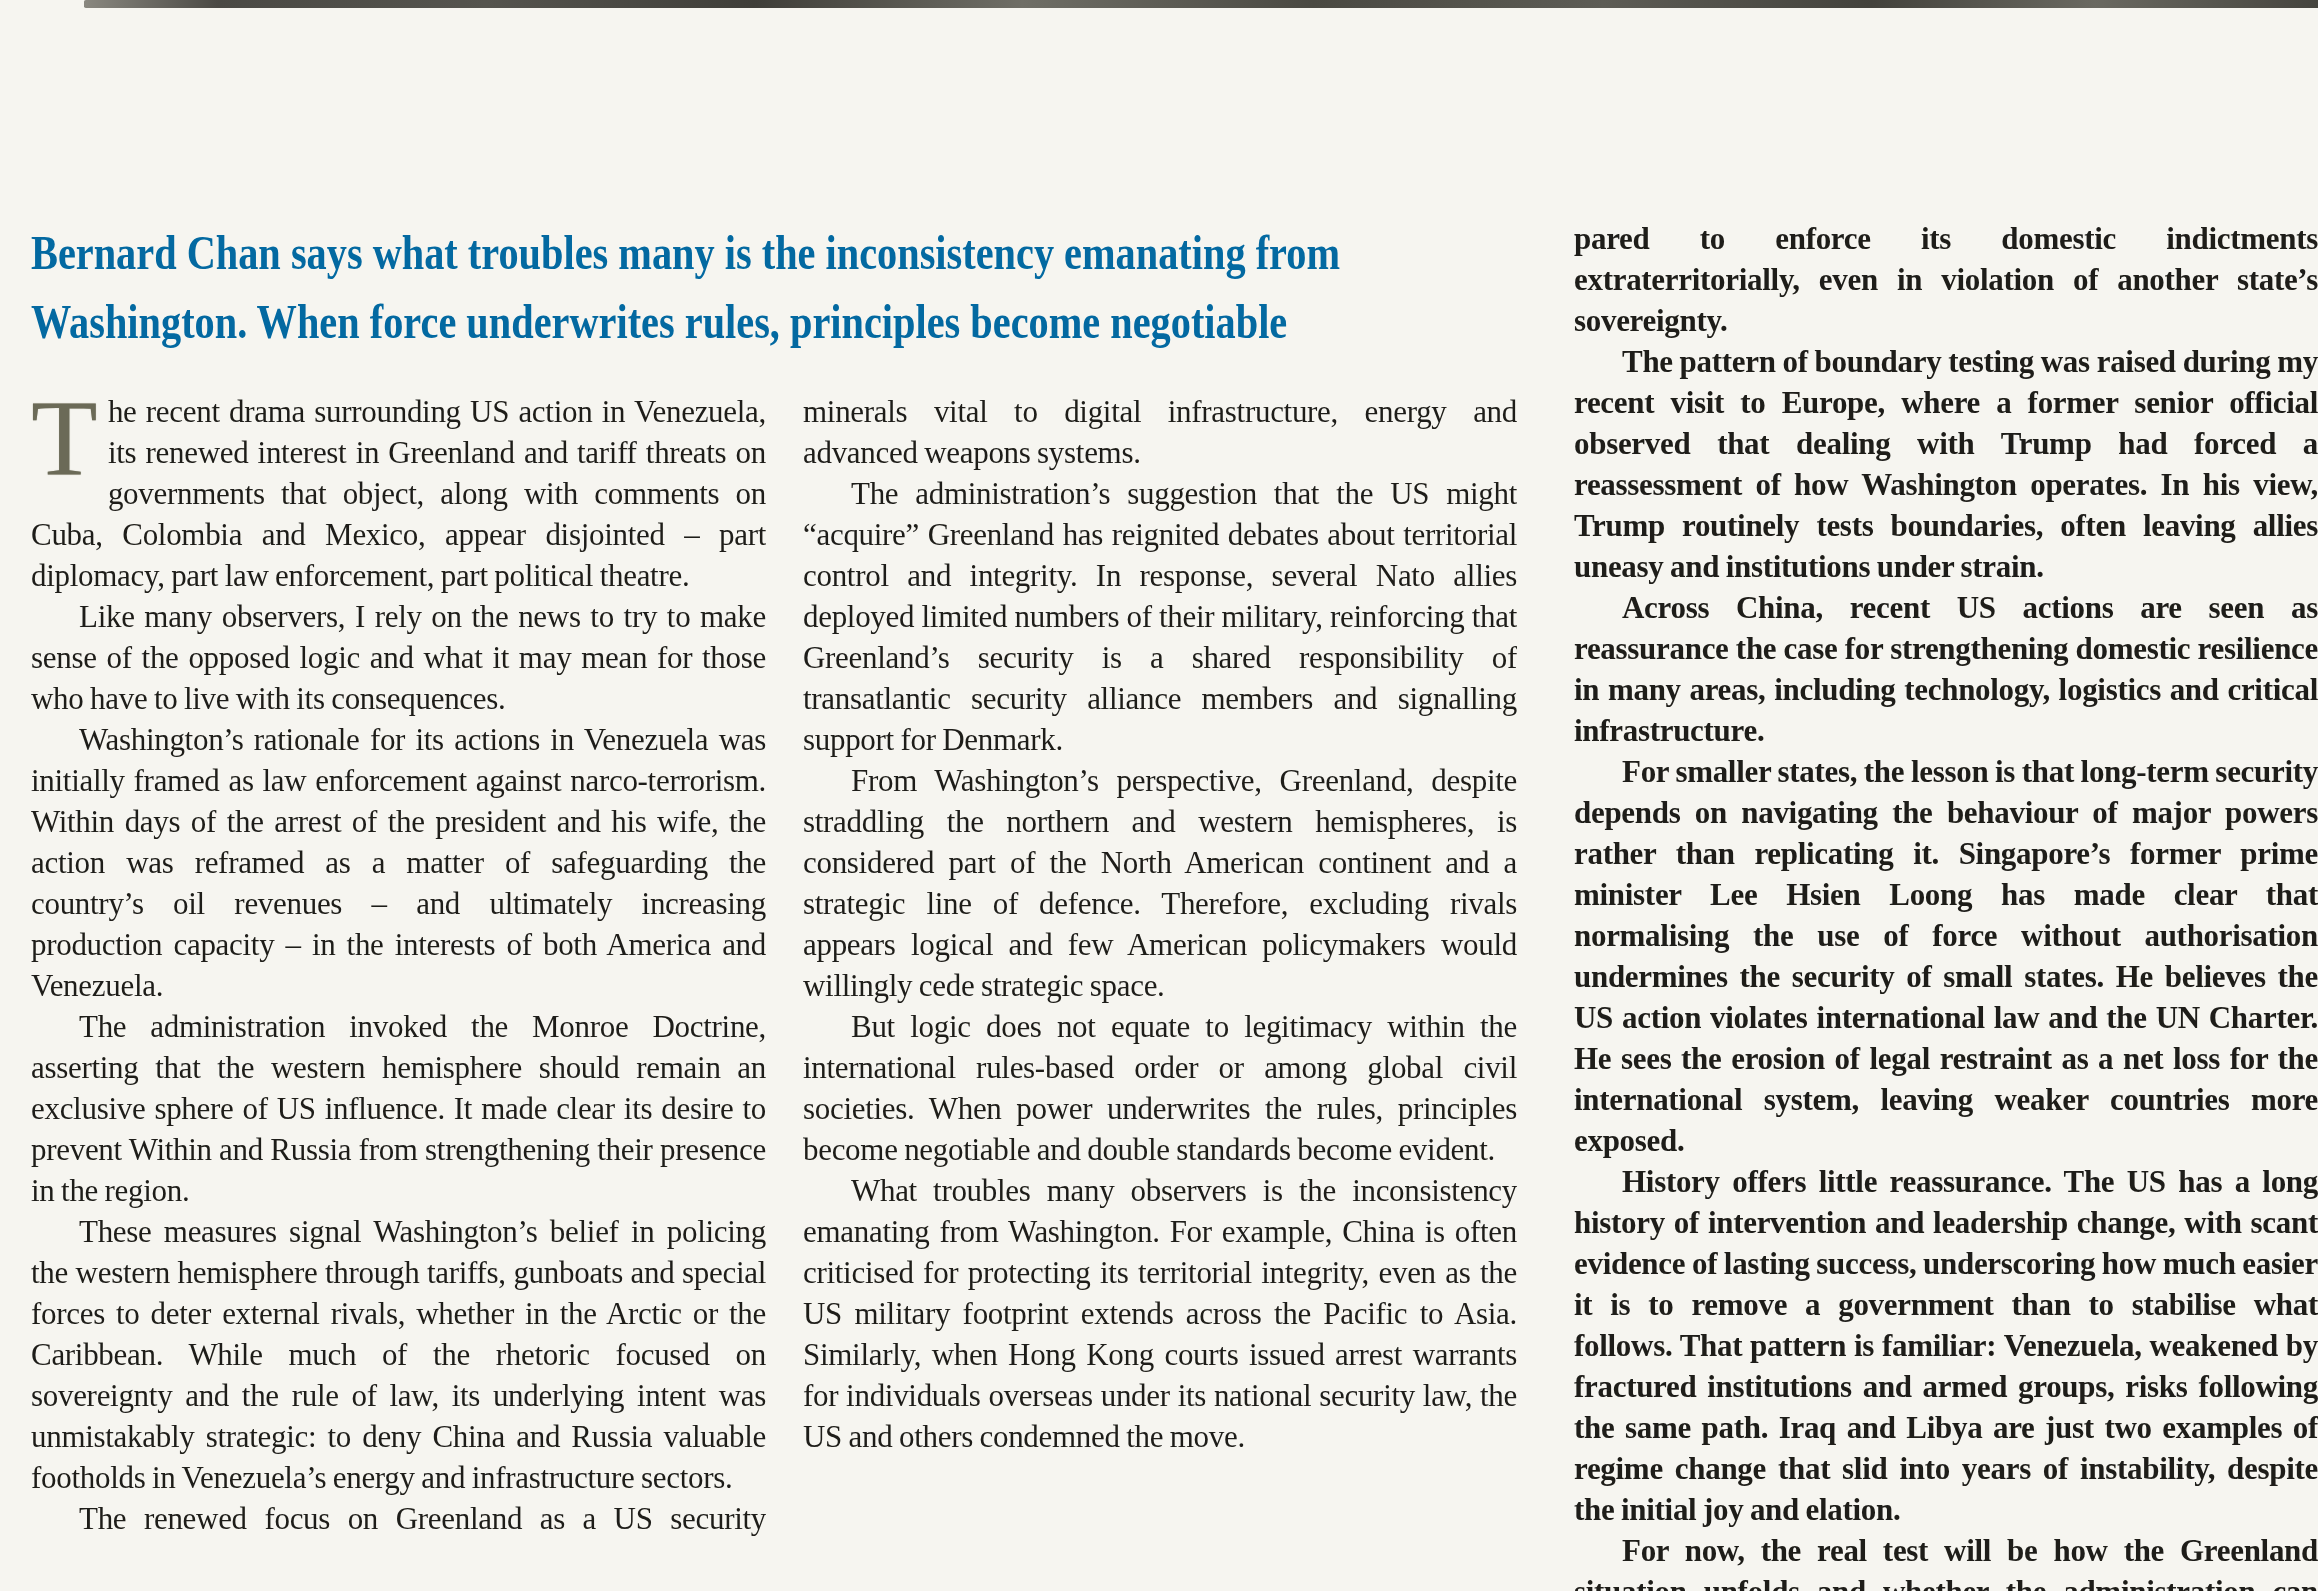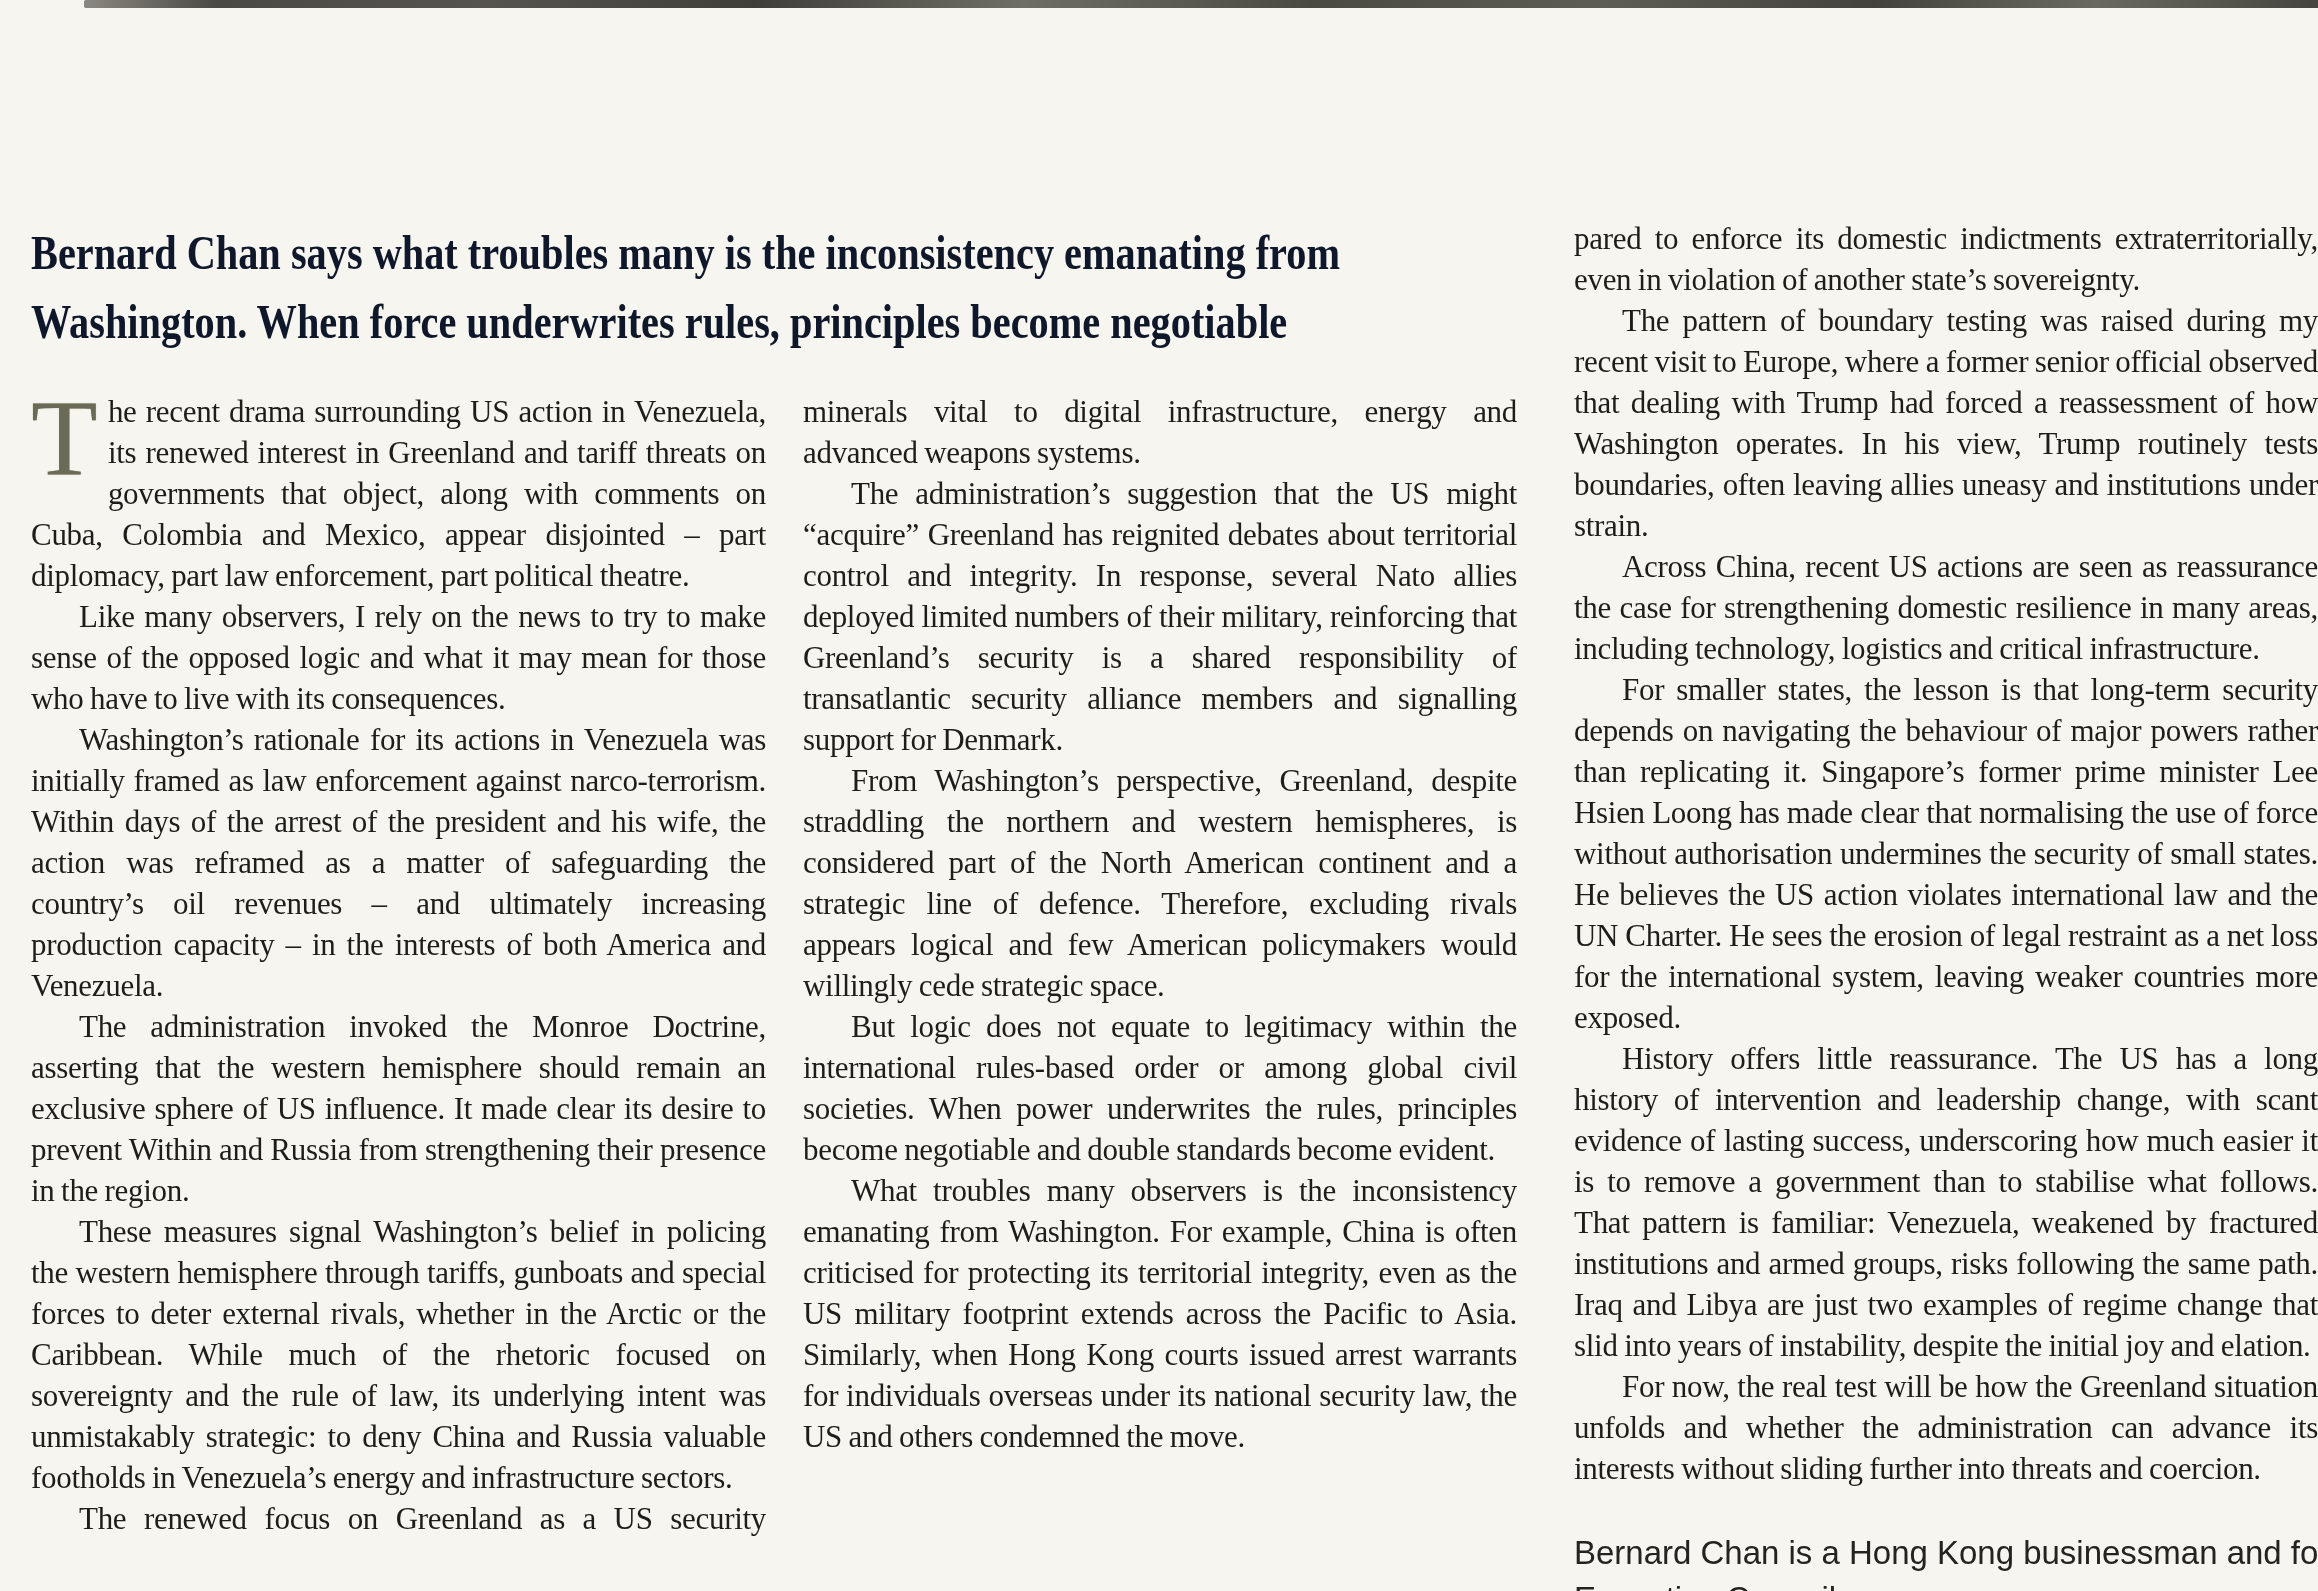--- a/index.html
+++ b/index.html
@@ -34,33 +34,33 @@
     transform:scale(0.655,1);
     transform-origin:left top;
   }
   .content{
     position:absolute;top:218px;left:31px;right:0;bottom:0;
     display:flex;
   }
   .left-wrap{width:1487px;flex:0 0 auto;}
   .standfirst{
     margin:0 0 0 0;height:173px;
-    font-weight:bold;color:#0f172a;
+    font-weight:bold;color:#0369a1;
   }
   .standfirst .sf-line{
     display:block;
     font-size:48px;line-height:69px;
     white-space:nowrap;
     transform:scale(0.84,1);transform-origin:left top;
   }
   .cols{display:flex;height:1156px;overflow:hidden;}
   .col{overflow:hidden;}
   .col-1{width:735px;margin-right:37px;}
   .col-2{width:714px;}
-  .col-3{width:744px;margin-left:56px;flex:0 0 auto;height:1373px;overflow:hidden;}
+  .col-3{width:744px;margin-left:56px;flex:0 0 auto;height:1373px;overflow:hidden;font-weight:bold;}
   .para{
     margin:0;
     font-size:31px;line-height:41px;
     letter-spacing:-0.3px;word-spacing:-0.9px;
     text-align:justify;
   }
   .para.indent{text-indent:48px;}
   .dropcap{
     float:left;
     font-size:109px;line-height:84px;

